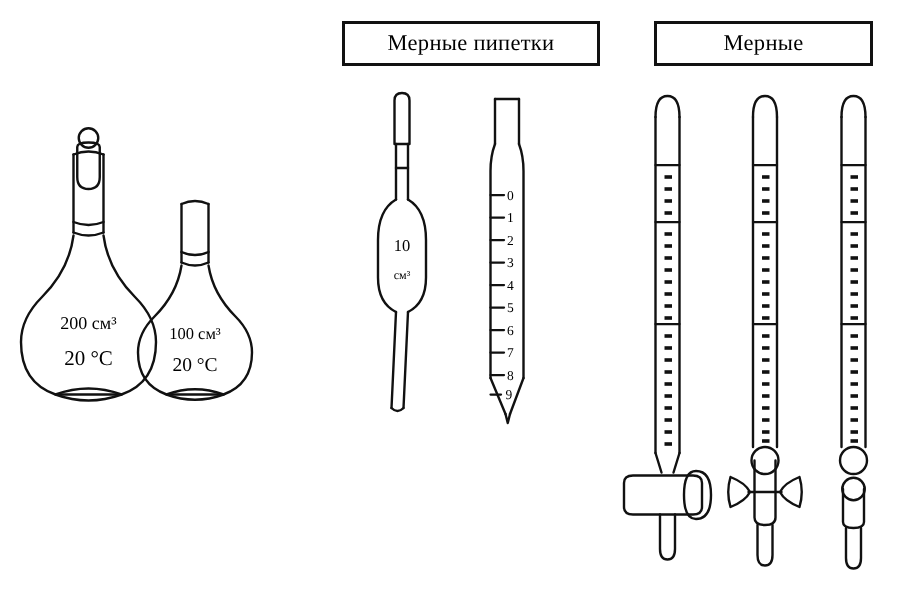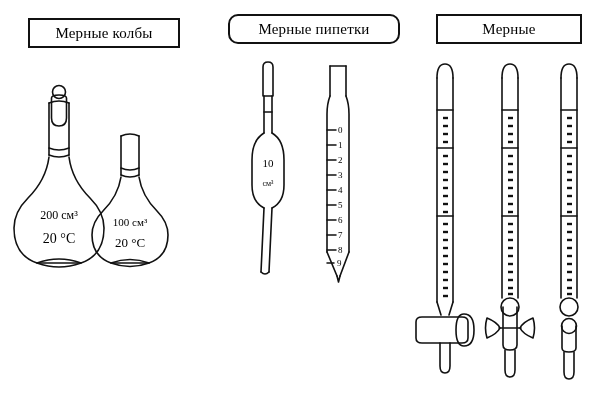--- a/index.html
+++ b/index.html
@@ -32,41 +32,40 @@
     justify-content: center;
     font-family: "Liberation Serif", "DejaVu Serif", serif;
     font-size: 15px;
     line-height: 1;
     letter-spacing: 0.2px;
     color: #000000;
     box-sizing: border-box;
     white-space: nowrap;
   }
   #label-flasks   { left: 28px;  top: 18px; width: 152px; height: 30px; }
-  #label-pipettes { left: 228px; top: 14px; width: 172px; height: 30px; border-radius: 10px; }
+  #label-pipettes { left: 228px; top: 14px; width: 172px; height: 30px; }
   #label-burettes { left: 436px; top: 14px; width: 146px; height: 30px; }
 
   .svg-layer {
     position: absolute;
     left: 0; top: 0;
     width: 600px;
     height: 404px;
   }
 
   .glass-text {
     font-family: "Liberation Serif", "DejaVu Serif", serif;
     fill: #000000;
   }
 </style>
 </head>
 <body>
 
 <div id="diagram-root">
 
-  <div class="section-label" id="label-flasks">Мерные колбы</div>
 
   <div class="section-label" id="label-pipettes">Мерные пипетки</div>
 
   <div class="section-label" id="label-burettes">Мерные</div>
 
   <svg class="svg-layer" viewBox="0 0 600 404" xmlns="http://www.w3.org/2000/svg">
 
     <g fill="none" stroke="#111111" stroke-width="1.6" stroke-linejoin="round" stroke-linecap="round">
 
       <g>

